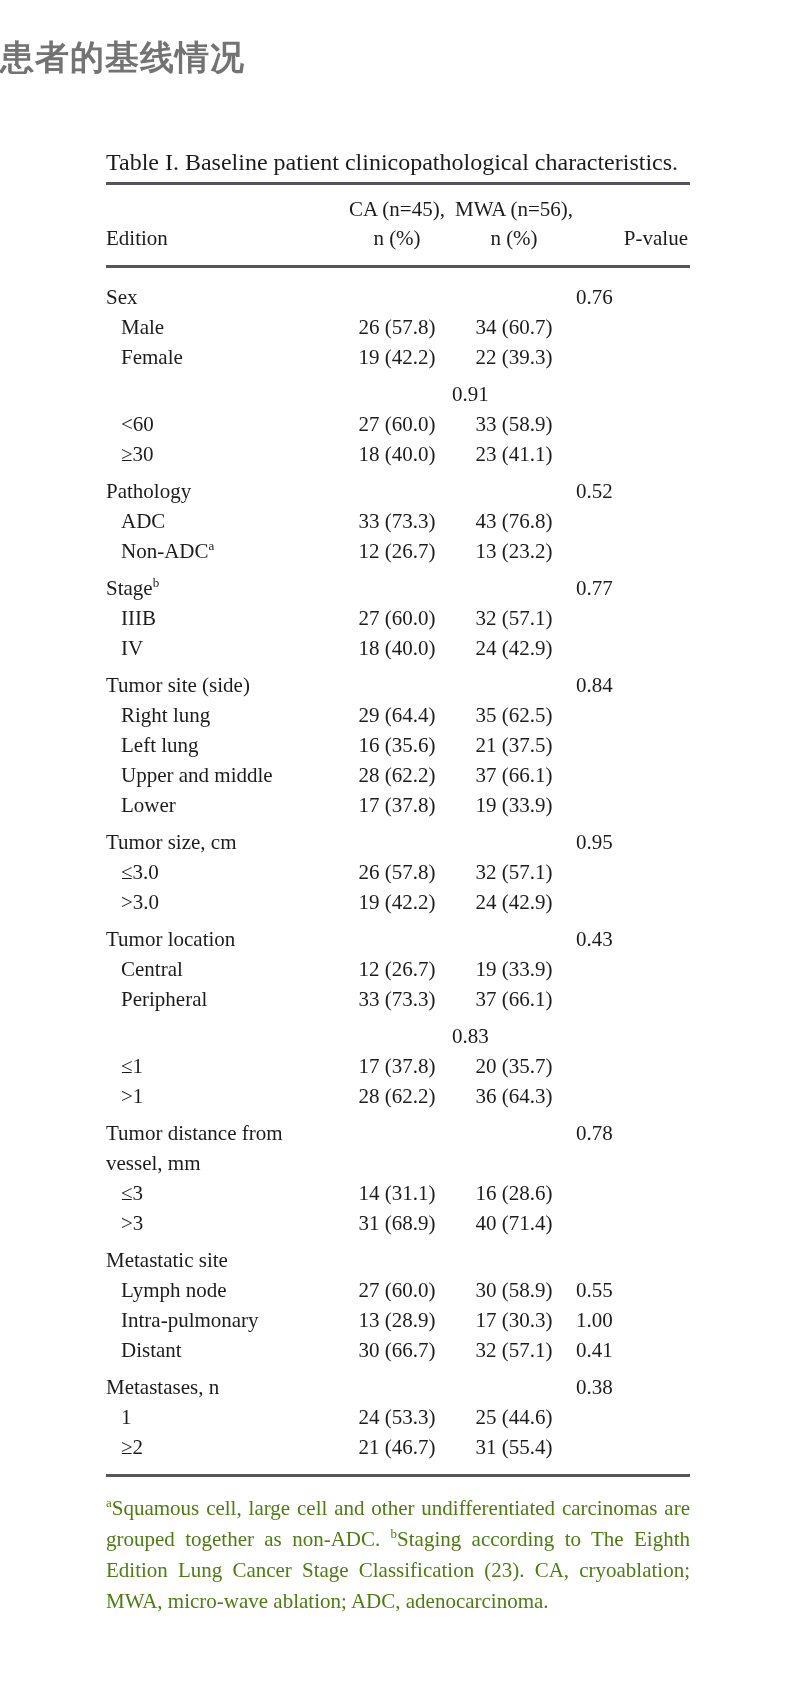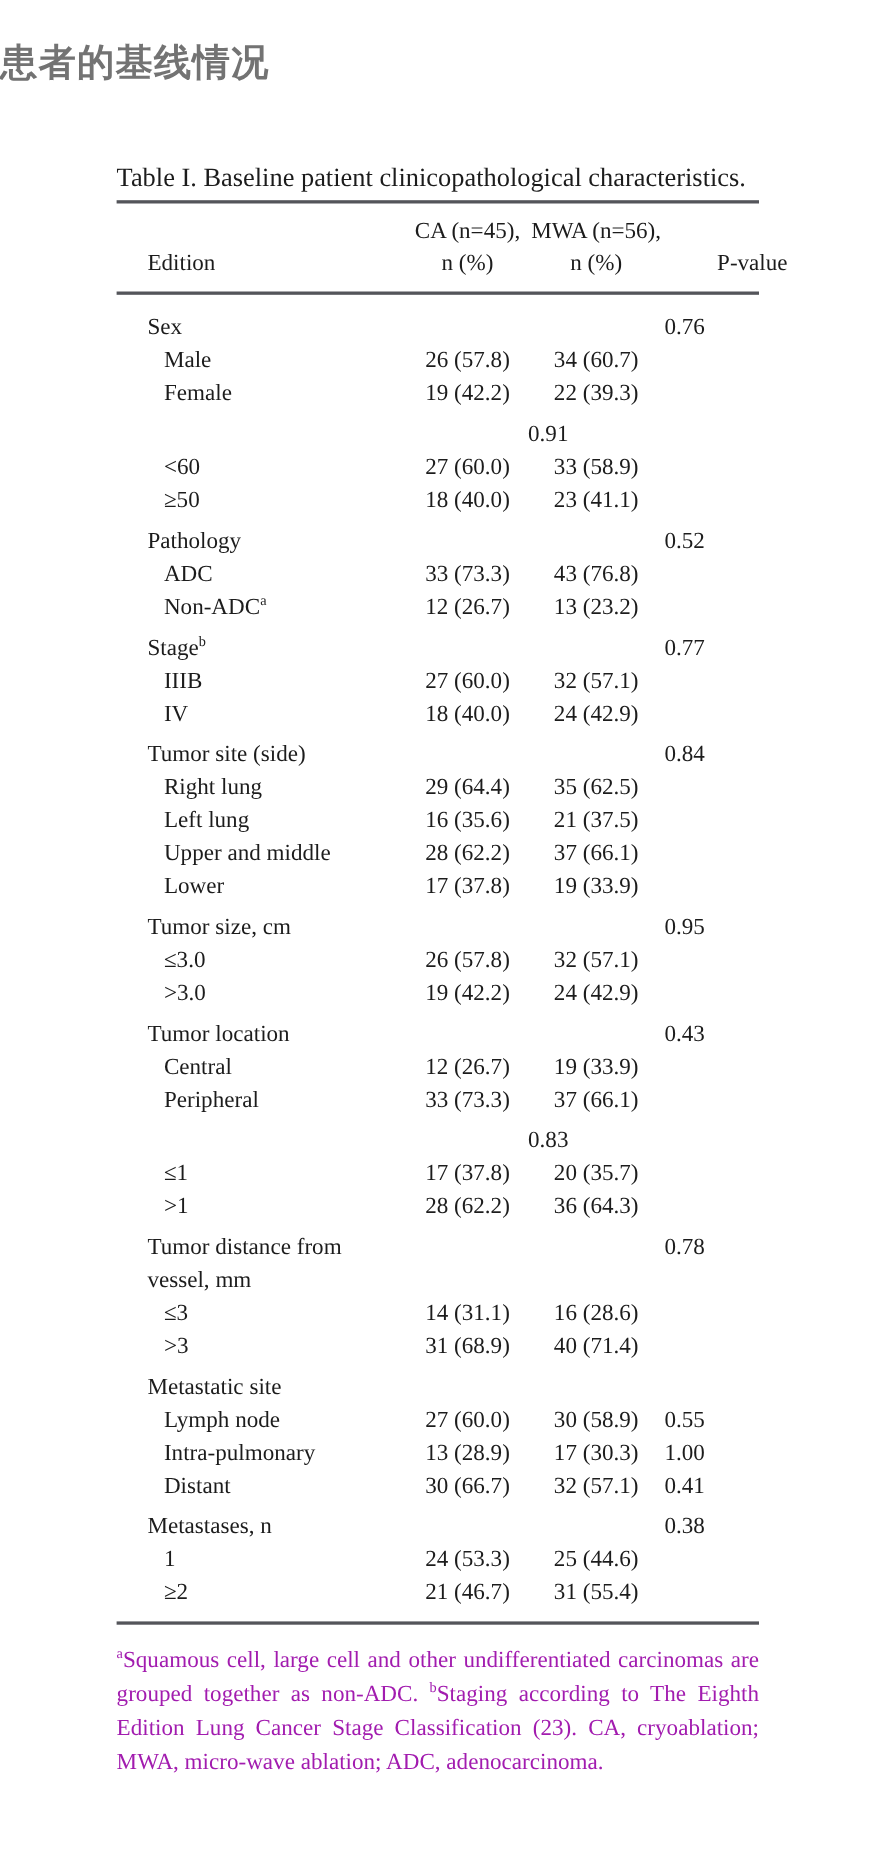--- a/index.html
+++ b/index.html
@@ -16,37 +16,37 @@
   }
   .doc{margin-left:106px;width:584px;}
   .caption{
     margin:72px 0 0 0;font-size:24px;line-height:28px;color:#1c1c1c;
   }
   .rule{height:3px;background:#54555a;border:none;}
   .rule-top{margin-top:6px;}
   .thead{padding:10px 0 12px 0;}
   .hrow,.row{
     display:grid;grid-template-columns:236px 110px 124px 114px;
-    font-size:21px;line-height:29px;margin-left:28px;
+    font-size:21px;line-height:29px;
   }
   .row{line-height:30px;}
   .hcell{color:#1c1c1c;}
   .hcell.ca,.hcell.mwa{text-align:center;}
   .hcell.p{text-align:right;padding-right:2px;}
   .tbody{padding:14px 0 12px 0;}
   .row.group{margin-top:7px;}
   .row.group:first-child{margin-top:0;}
   .cell{color:#1c1c1c;}
   .cell.label.indent{padding-left:15px;}
   .cell.ca,.cell.mwa{text-align:center;}
   .cell.p{text-align:left;padding-right:22px;}
   sup{font-size:13px;line-height:0;}
   .footnote{
     margin:16px 0 0 0;font-size:21px;line-height:31px;
-    text-align:justify;color:#a21caf;
+    text-align:justify;color:#4d7c0f;
   }
 </style>
 </head>
 <body>
 
 <h1 class="page-title">患者的基线情况</h1>
 
 <div class="doc">
   <p class="caption">Table I. Baseline patient clinicopathological characteristics.</p>
 
@@ -93,21 +93,21 @@
         <div class="cell mwa"></div>
         <div class="cell p">0.91</div>
       </div>
       <div class="row">
         <div class="cell label indent"><span>&lt;60</span></div>
         <div class="cell ca">27 (60.0)</div>
         <div class="cell mwa">33 (58.9)</div>
         <div class="cell p"></div>
       </div>
       <div class="row">
-        <div class="cell label indent"><span>≥50</span></div>
+        <div class="cell label indent"><span>≥30</span></div>
         <div class="cell ca">18 (40.0)</div>
         <div class="cell mwa">23 (41.1)</div>
         <div class="cell p"></div>
       </div>
       <div class="row group">
         <div class="cell label"><span>Pathology</span></div>
         <div class="cell ca"></div>
         <div class="cell mwa"></div>
         <div class="cell p">0.52</div>
       </div>

